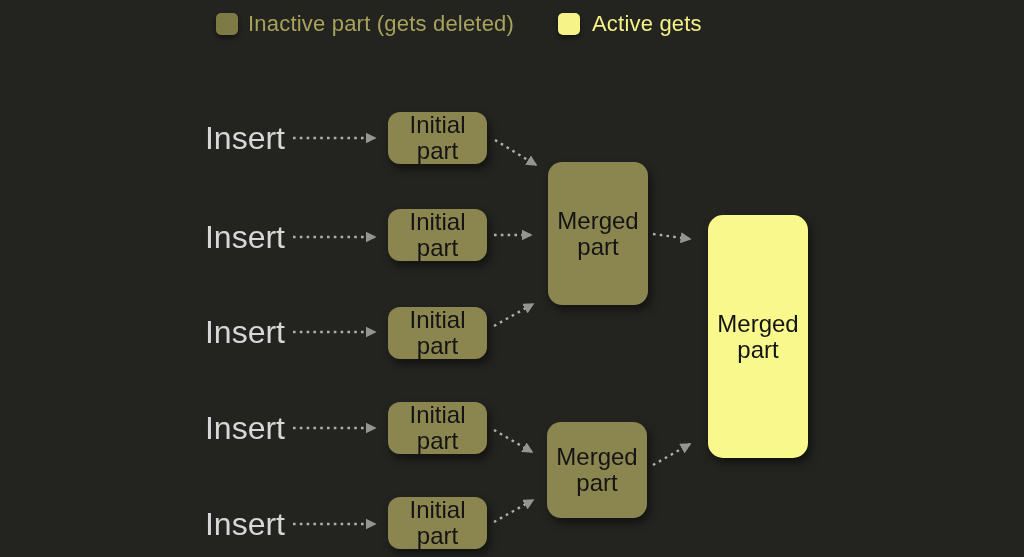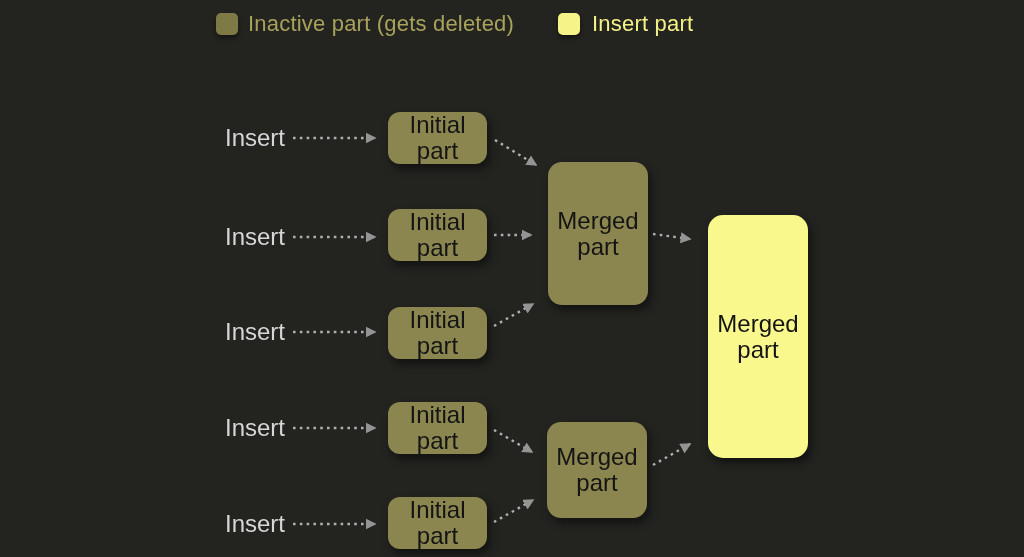--- a/index.html
+++ b/index.html
@@ -34,21 +34,21 @@
   .legend-label{
     position:absolute;top:9px;height:30px;display:flex;align-items:center;
     font-size:22px;letter-spacing:0.2px;white-space:nowrap;
   }
   .legend-label.inactive{left:248px;color:var(--legend-inactive-text);}
   .legend-label.active{left:592px;color:var(--legend-active-text);}
   
   .insert-label{
     position:absolute;left:200px;width:85px;height:30px;
     display:flex;align-items:center;justify-content:flex-end;
-    color:var(--insert-text);font-size:24px;font-weight:400;
+    color:var(--insert-text);font-size:32px;font-weight:400;
   }
   
   .node{
     position:absolute;
     display:flex;align-items:center;justify-content:center;text-align:center;
     color:var(--node-text);font-size:24px;line-height:26px;font-weight:500;
     box-shadow:3px 5px 9px rgba(0,0,0,0.5);
   }
   .node .node-label{width:84px;}
   .node.initial{
@@ -75,21 +75,21 @@
   }
 </style>
 </head>
 <body>
 
 <div class="canvas">
 
   <div class="legend-swatch inactive"></div>
   <div class="legend-label inactive">Inactive part (gets deleted)</div>
   <div class="legend-swatch active"></div>
-  <div class="legend-label active">Insert part</div>
+  <div class="legend-label active">Active gets</div>
 
   <div class="insert-label" style="top:123px">Insert</div>
   <div class="insert-label" style="top:222px">Insert</div>
   <div class="insert-label" style="top:317px">Insert</div>
   <div class="insert-label" style="top:413px">Insert</div>
   <div class="insert-label" style="top:509px">Insert</div>
 
   <div class="node initial" style="top:112px">
     <span class="node-label">Initial part</span>
   </div>

